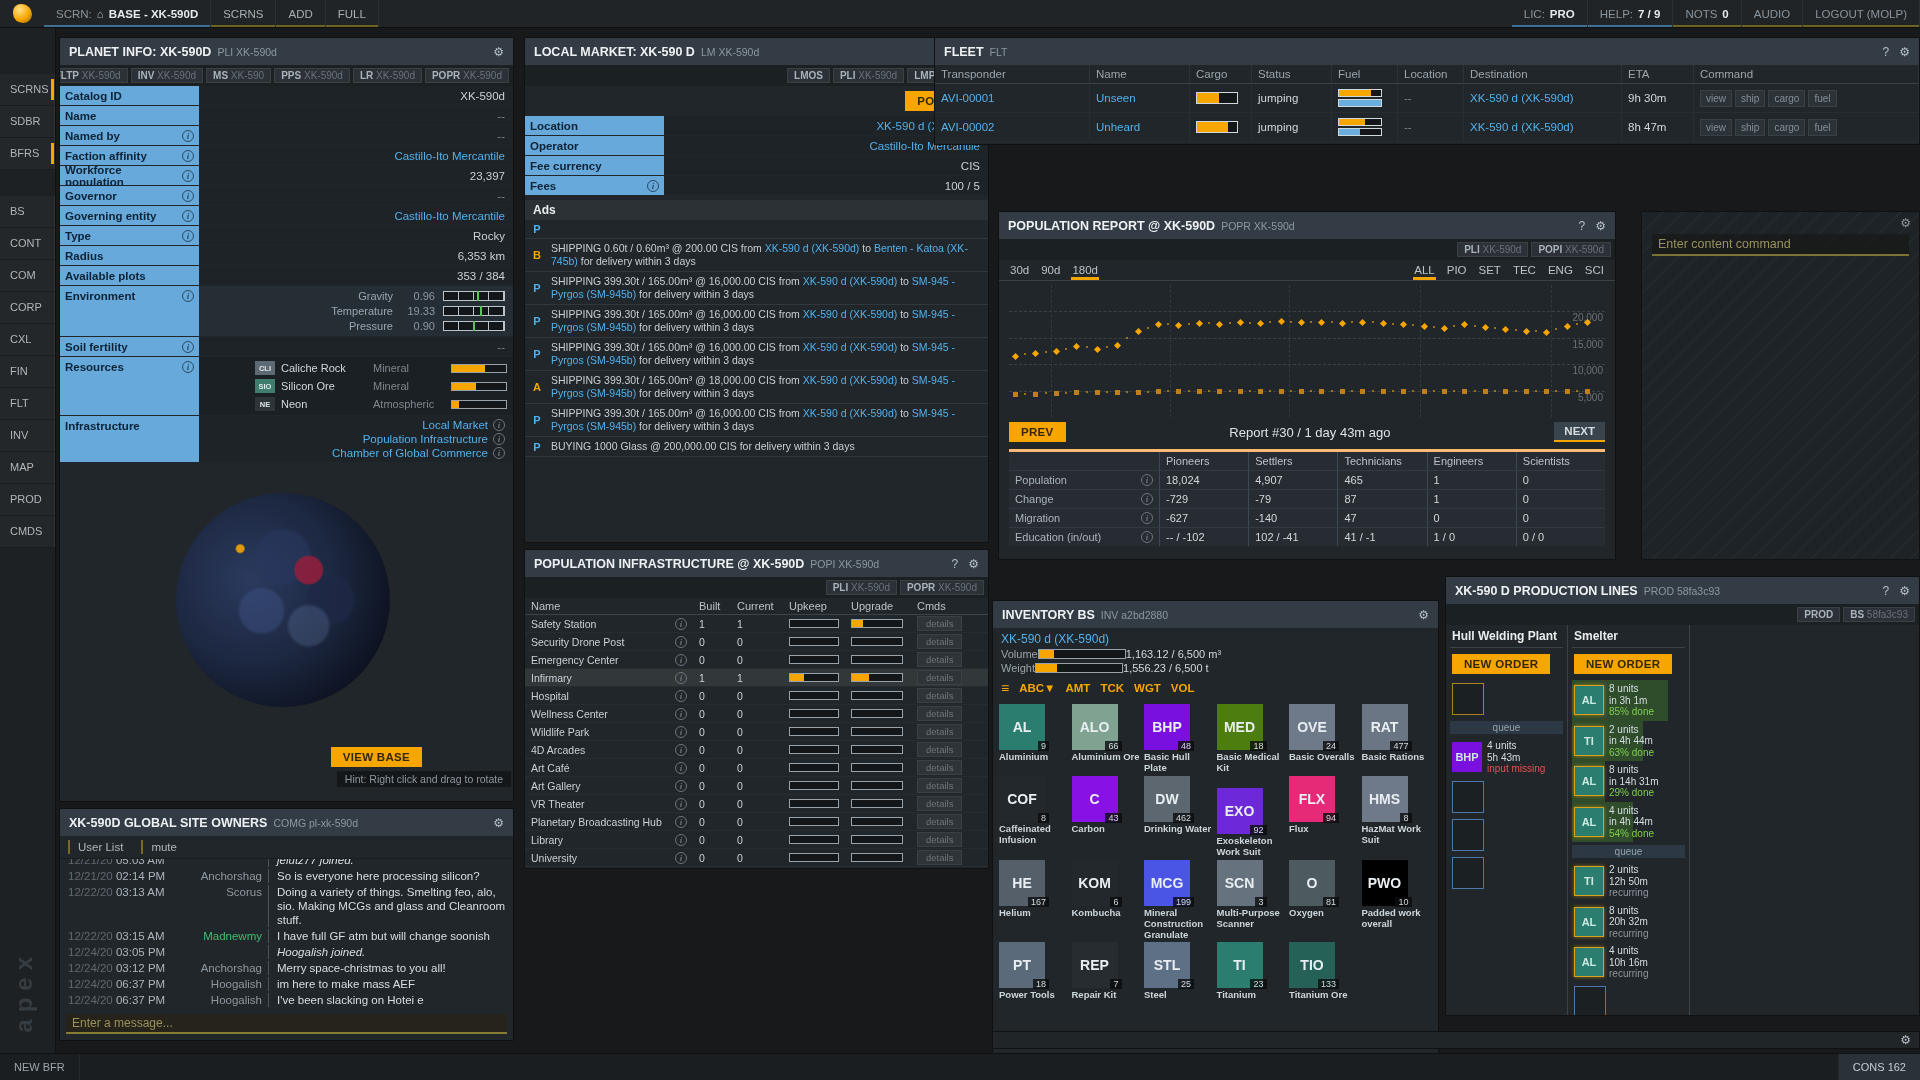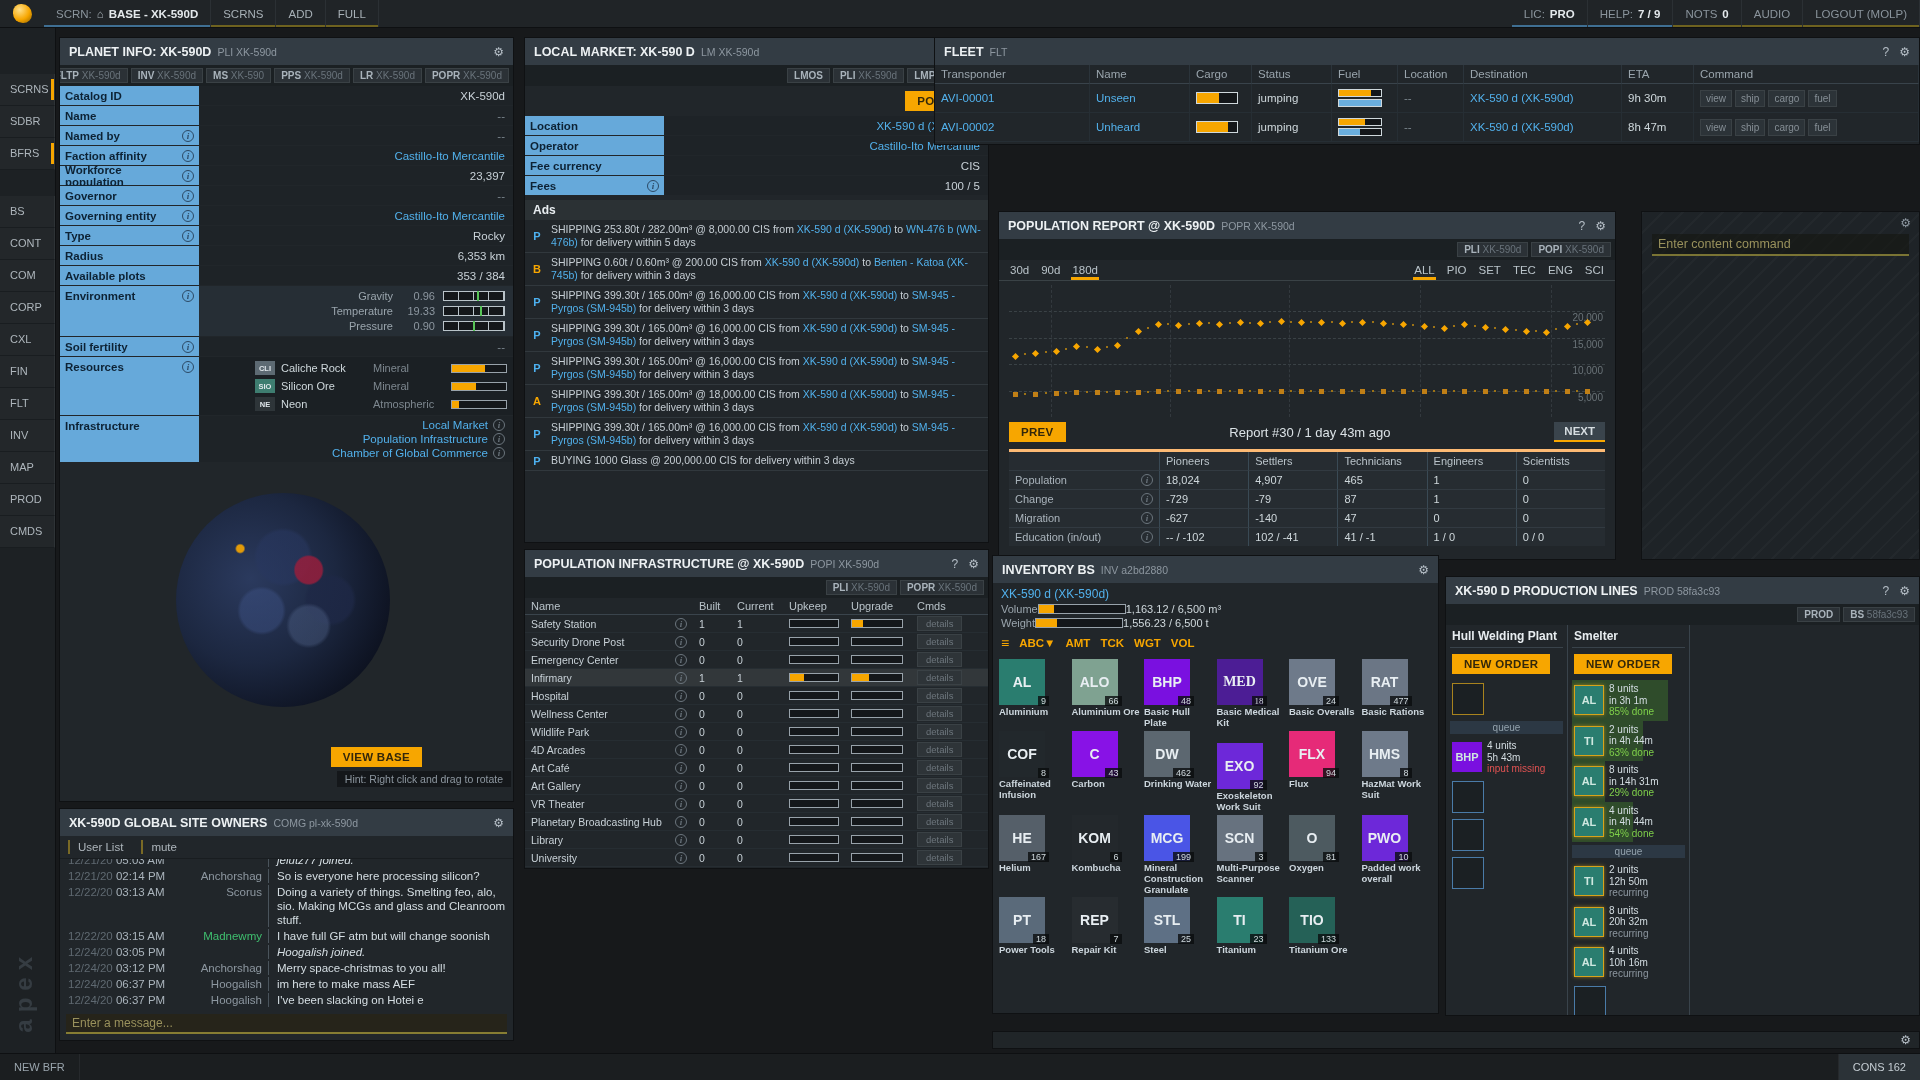--- a/index.html
+++ b/index.html
@@ -181,21 +181,21 @@
 .btab{display:flex;align-items:center;padding:0 14px;color:#9aa5ad;font-size:11px;border-right:1px solid #26292c;cursor:pointer}
 .btab.right{margin-left:auto;border-left:1px solid #26292c;border-right:none;background:#2b3237;color:#c5cdd3}
 
 #p-planet{left:59px;top:37px;width:455px;height:765px}
 #p-chat{left:59px;top:808px;width:455px;height:233px}
 #p-market{left:524px;top:37px;width:465px;height:506px}
 #p-popinfra{left:524px;top:549px;width:465px;height:320px}
 #p-fleet{left:934px;top:37px;width:986px;height:108px}
 #p-popreport{left:998px;top:211px;width:618px;height:349px}
 #p-buffer{left:1641px;top:211px;width:279px;height:349px}
-#p-inventory{left:992px;top:555px;width:447px;height:459px}
+#p-inventory{left:992px;top:600px;width:447px;height:459px}
 #p-production{left:1445px;top:576px;width:475px;height:440px}
 #p-strip{left:992px;top:1031px;width:928px;height:18px}
 .postadrow{display:flex;justify-content:flex-end;padding:5px 6px;flex:none}
 </style>
 </head>
 <body>
 
 <div id="topbar">
   <div class="logo">
       <i></i>
@@ -516,21 +516,20 @@
         </div>
         <div class="pval">
           <span>100 / 5</span>
         </div>
       </div>
     </div>
   <div class="adshead">Ads</div>
   <div id="market-ads">
       <div class="ad">
         <span class="adb" style="color: rgb(77, 177, 240);">P</span>
-        <div class="adt"><span>SHIPPING 253.80t / 282.00m³ @ 8,000.00 CIS from </span><span class="lnk">XK-590 d (XK-590d)</span><span> to </span><span class="lnk">WN-476 b (WN-476b)</span><span> for delivery within 5 days</span></div>
       </div>
       <div class="ad">
         <span class="adb" style="color: rgb(247, 166, 0);">B</span>
         <div class="adt"><span>SHIPPING 0.60t / 0.60m³ @ 200.00 CIS from </span><span class="lnk">XK-590 d (XK-590d)</span><span> to </span><span class="lnk">Benten - Katoa (XK-745b)</span><span> for delivery within 3 days</span></div>
       </div>
       <div class="ad">
         <span class="adb" style="color: rgb(77, 177, 240);">P</span>
         <div class="adt"><span>SHIPPING 399.30t / 165.00m³ @ 16,000.00 CIS from </span><span class="lnk">XK-590 d (XK-590d)</span><span> to </span><span class="lnk">SM-945 - Pyrgos (SM-945b)</span><span> for delivery within 3 days</span></div>
       </div>
       <div class="ad">
@@ -1198,21 +1197,21 @@
         <div class="iname">Aluminium Ore</div>
       </div>
       <div class="invcell">
         <div class="ibadge" style="background: rgb(122, 16, 224);">
           <span>BHP</span>
           <span class="icount">48</span>
         </div>
         <div class="iname">Basic Hull Plate</div>
       </div>
       <div class="invcell">
-        <div class="ibadge" style="background: #4c1d95; font-family: Liberation Serif, serif;">
+        <div class="ibadge" style="background: #4d7c0f;">
           <span>MED</span>
           <span class="icount">18</span>
         </div>
         <div class="iname">Basic Medical Kit</div>
       </div>
       <div class="invcell">
         <div class="ibadge" style="background: rgb(110, 122, 138);">
           <span>OVE</span>
           <span class="icount">24</span>
         </div>
@@ -1296,21 +1295,21 @@
         <div class="iname">Multi-Purpose Scanner</div>
       </div>
       <div class="invcell">
         <div class="ibadge" style="background: rgb(77, 90, 96);">
           <span>O</span>
           <span class="icount">81</span>
         </div>
         <div class="iname">Oxygen</div>
       </div>
       <div class="invcell">
-        <div class="ibadge" style="background: #6d28d9;">
+        <div class="ibadge" style="background: #000000;">
           <span>PWO</span>
           <span class="icount">10</span>
         </div>
         <div class="iname">Padded work overall</div>
       </div>
       <div class="invcell">
         <div class="ibadge" style="background: rgb(90, 106, 122);">
           <span>PT</span>
           <span class="icount">18</span>
         </div>

